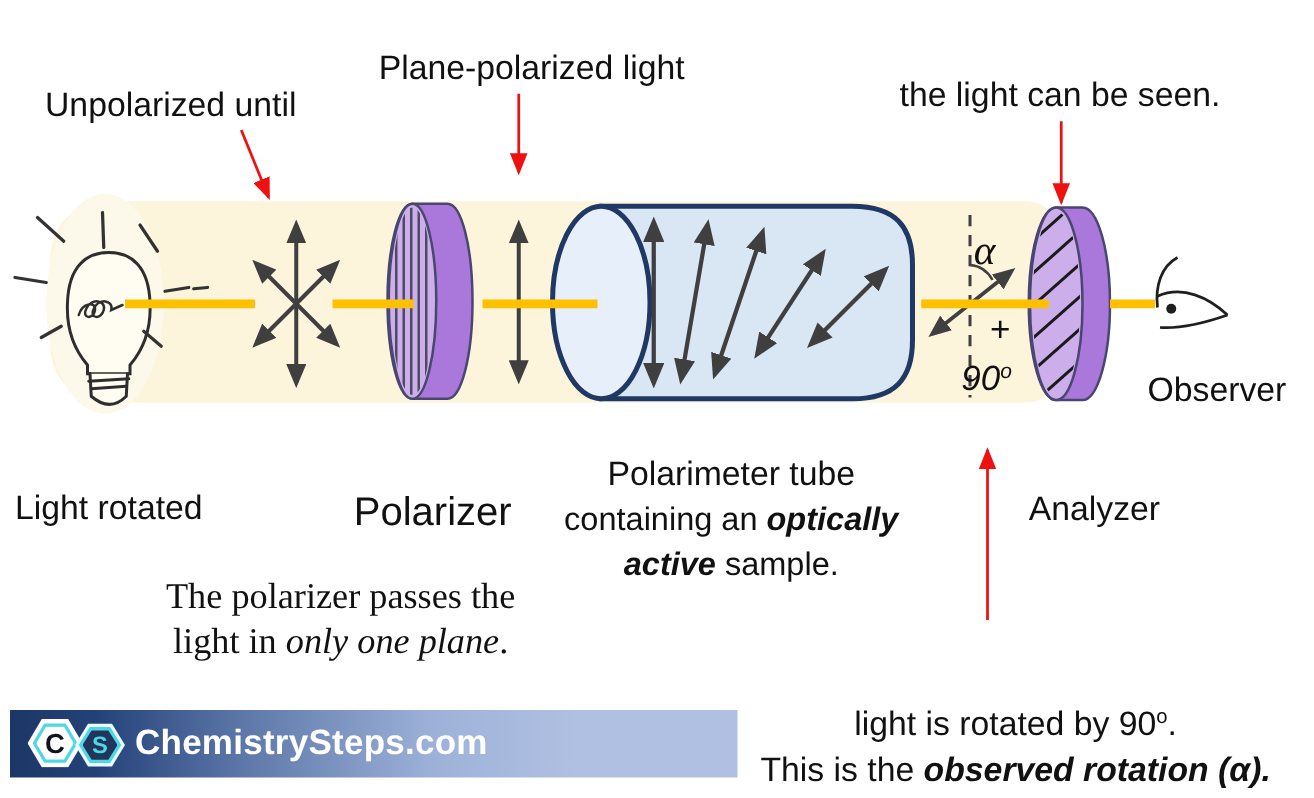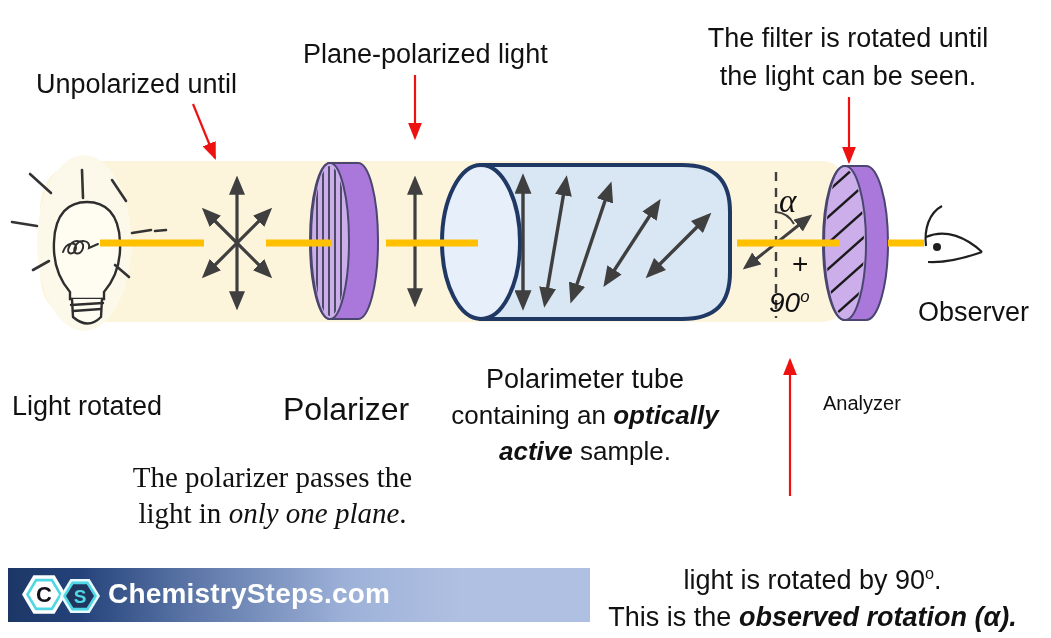--- a/index.html
+++ b/index.html
@@ -145,35 +145,35 @@
     <line x1="849" y1="97" x2="849" y2="162" marker-end="url(#ahR)"></line>
     <line x1="790" y1="496" x2="790" y2="360" marker-end="url(#ahR)"></line>
   </g>
 </svg>
 
 <div class="txt b" style="left:36px;top:57px;font-size:27px;">Unpolarized until</div>
 
 <div class="txt b" style="left:303px;top:27px;font-size:27px;">Plane-polarized light</div>
 
 <div class="txt c" style="left:662px;top:19px;width:372px;font-size:27px;line-height:38px;">
-  <span>The filter is rotated until</span><br>
+  <br>
   <span>the light can be seen.</span>
 </div>
 
 <div class="txt b" style="left:12px;top:379px;font-size:27px;">Light rotated</div>
 
 <div class="txt b" style="left:283px;top:379px;font-size:32px;text-align:center;">Polarizer</div>
 
 <div class="txt c" style="left:435px;top:361px;width:300px;font-size:26px;line-height:36px;">
   <span class="b" style="font-size:27px;">Polarimeter tube</span><br>
   <span>containing an </span><span class="bi">optically</span><br>
   <span class="bi">active</span><span> sample.</span>
 </div>
 
-<div class="txt b" style="left:823px;top:380px;font-size:20px;">Analyzer</div>
+<div class="txt b" style="left:823px;top:380px;font-size:27px;">Analyzer</div>
 
 <div class="txt b" style="left:918px;top:285px;font-size:27px;">Observer</div>
 
 <div class="txt c serif" style="left:105px;top:459px;width:335px;font-size:29px;line-height:36px;">
   <span>The polarizer passes the</span><br>
   <span>light in </span><span class="it">only one plane</span><span>.</span>
 </div>
 
 <div class="txt c" style="left:580px;top:518px;width:465px;font-size:27px;line-height:37px;">
   <br>

